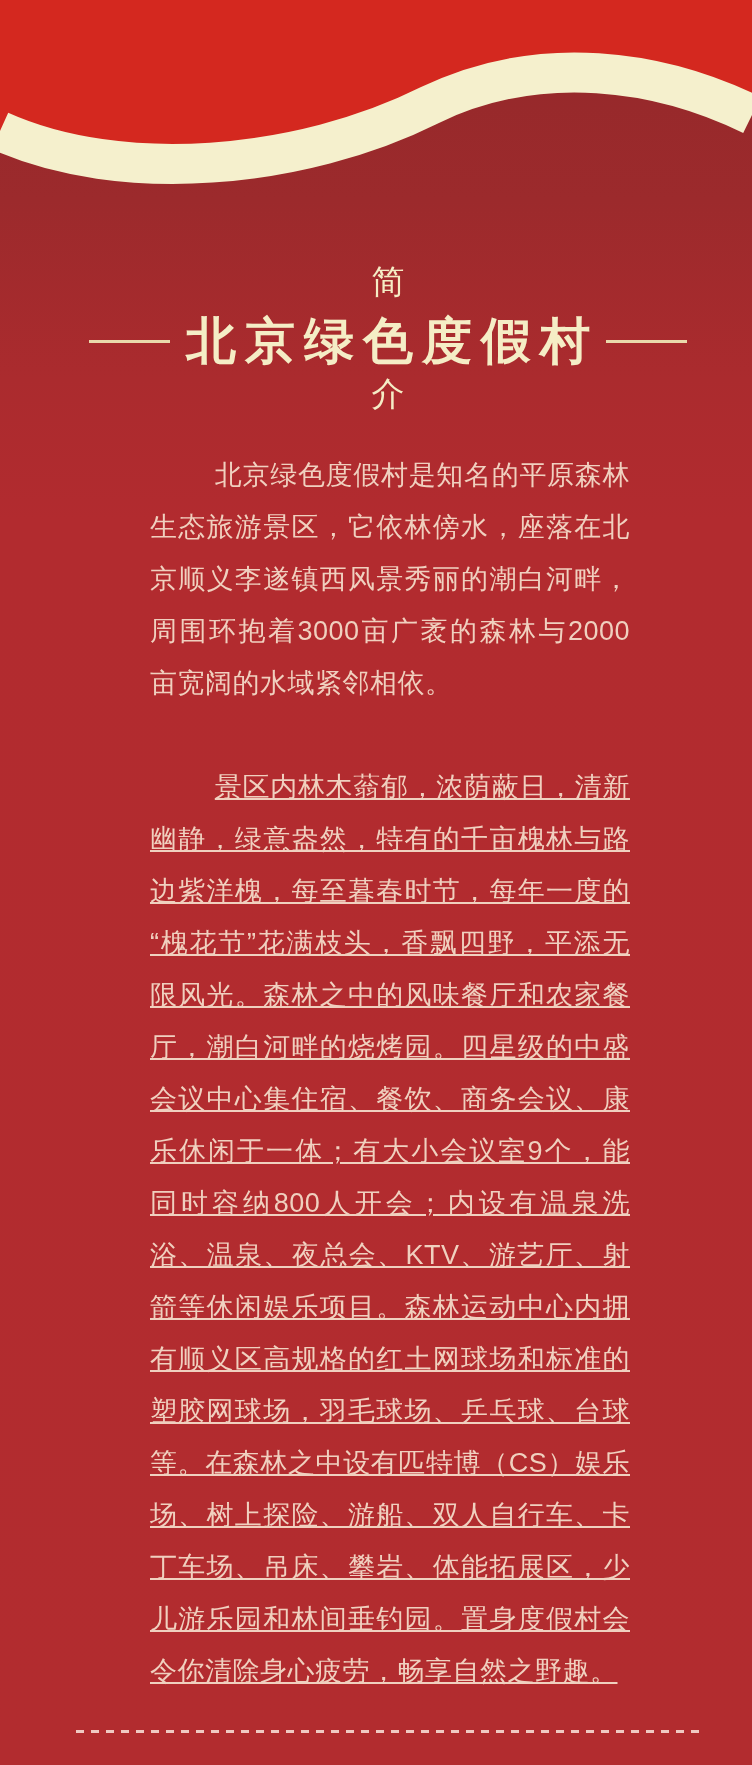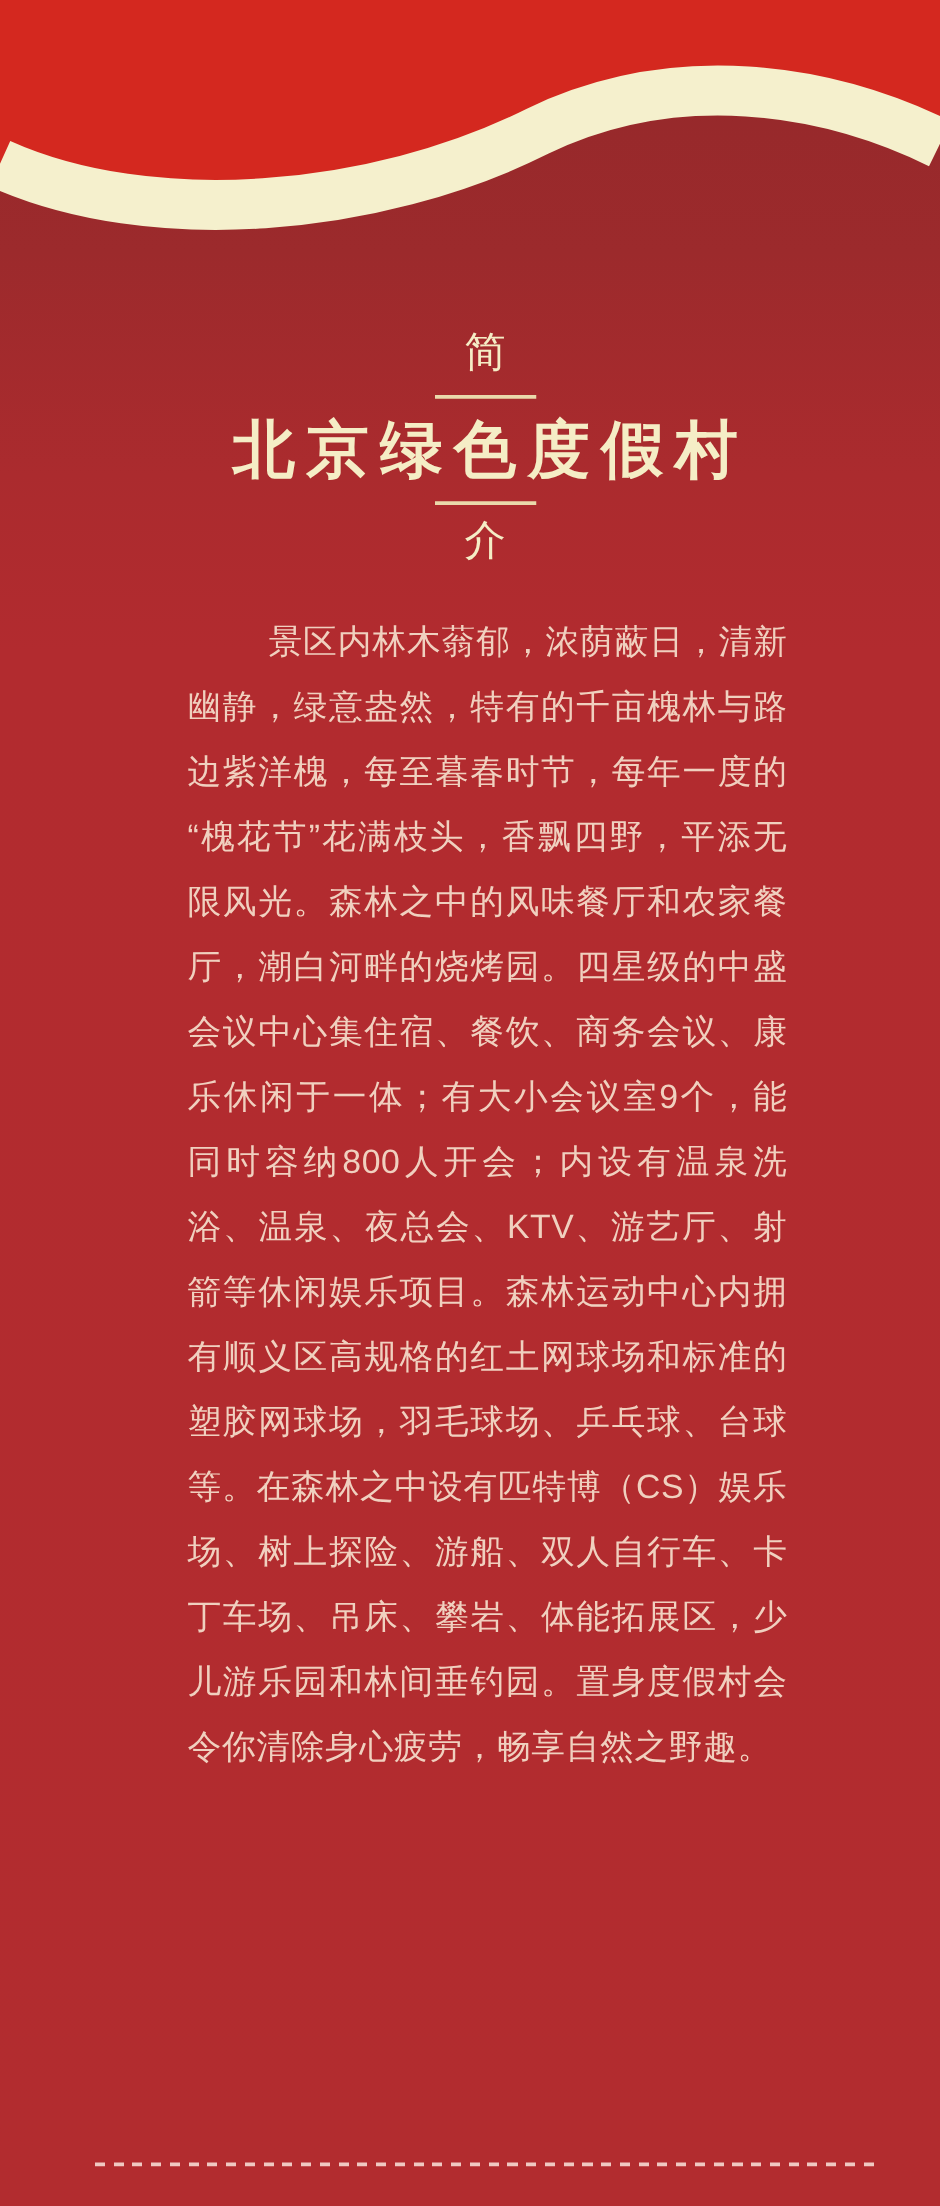--- a/index.html
+++ b/index.html
@@ -31,21 +31,20 @@
     line-height: 1;
     font-weight: 400;
     letter-spacing: 0;
   }
   .title-row {
     display: flex;
     align-items: center;
     gap: 16px;
     margin-top: 18px;
     margin-bottom: 11px;
-    flex-direction: column;
   }
   .title-dash {
     width: 81px;
     height: 3px;
     background: #ead9ab;
     flex: none;
   }
   .main-title {
     margin: 0;
     font-size: 50px;
@@ -97,18 +96,19 @@
     <div class="char-vertical">简</div>
     <div class="title-row">
       <span class="title-dash"></span>
       <h1 class="main-title">北京绿色度假村</h1>
       <span class="title-dash"></span>
     </div>
     <div class="char-vertical">介</div>
   </div>
 
   <main class="article">
+    <p>北京绿色度假村是知名的平原森林生态旅游景区，它依林傍水，座落在北京顺义李遂镇西风景秀丽的潮白河畔，周围环抱着3000亩广袤的森林与2000亩宽阔的水域紧邻相依。</p>
     <p>景区内林木蓊郁，浓荫蔽日，清新幽静，绿意盎然，特有的千亩槐林与路边紫洋槐，每至暮春时节，每年一度的“槐花节”花满枝头，香飘四野，平添无限风光。森林之中的风味餐厅和农家餐厅，潮白河畔的烧烤园。四星级的中盛会议中心集住宿、餐饮、商务会议、康乐休闲于一体；有大小会议室9个，能同时容纳800人开会；内设有温泉洗浴、温泉、夜总会、KTV、游艺厅、射箭等休闲娱乐项目。森林运动中心内拥有顺义区高规格的红土网球场和标准的塑胶网球场，羽毛球场、乒乓球、台球等。在森林之中设有匹特博（CS）娱乐场、树上探险、游船、双人自行车、卡丁车场、吊床、攀岩、体能拓展区，少儿游乐园和林间垂钓园。置身度假村会令你清除身心疲劳，畅享自然之野趣。</p>
   </main>
 
   <div class="bottom-dashes"></div>
 
 </div>
 
 </body></html>

